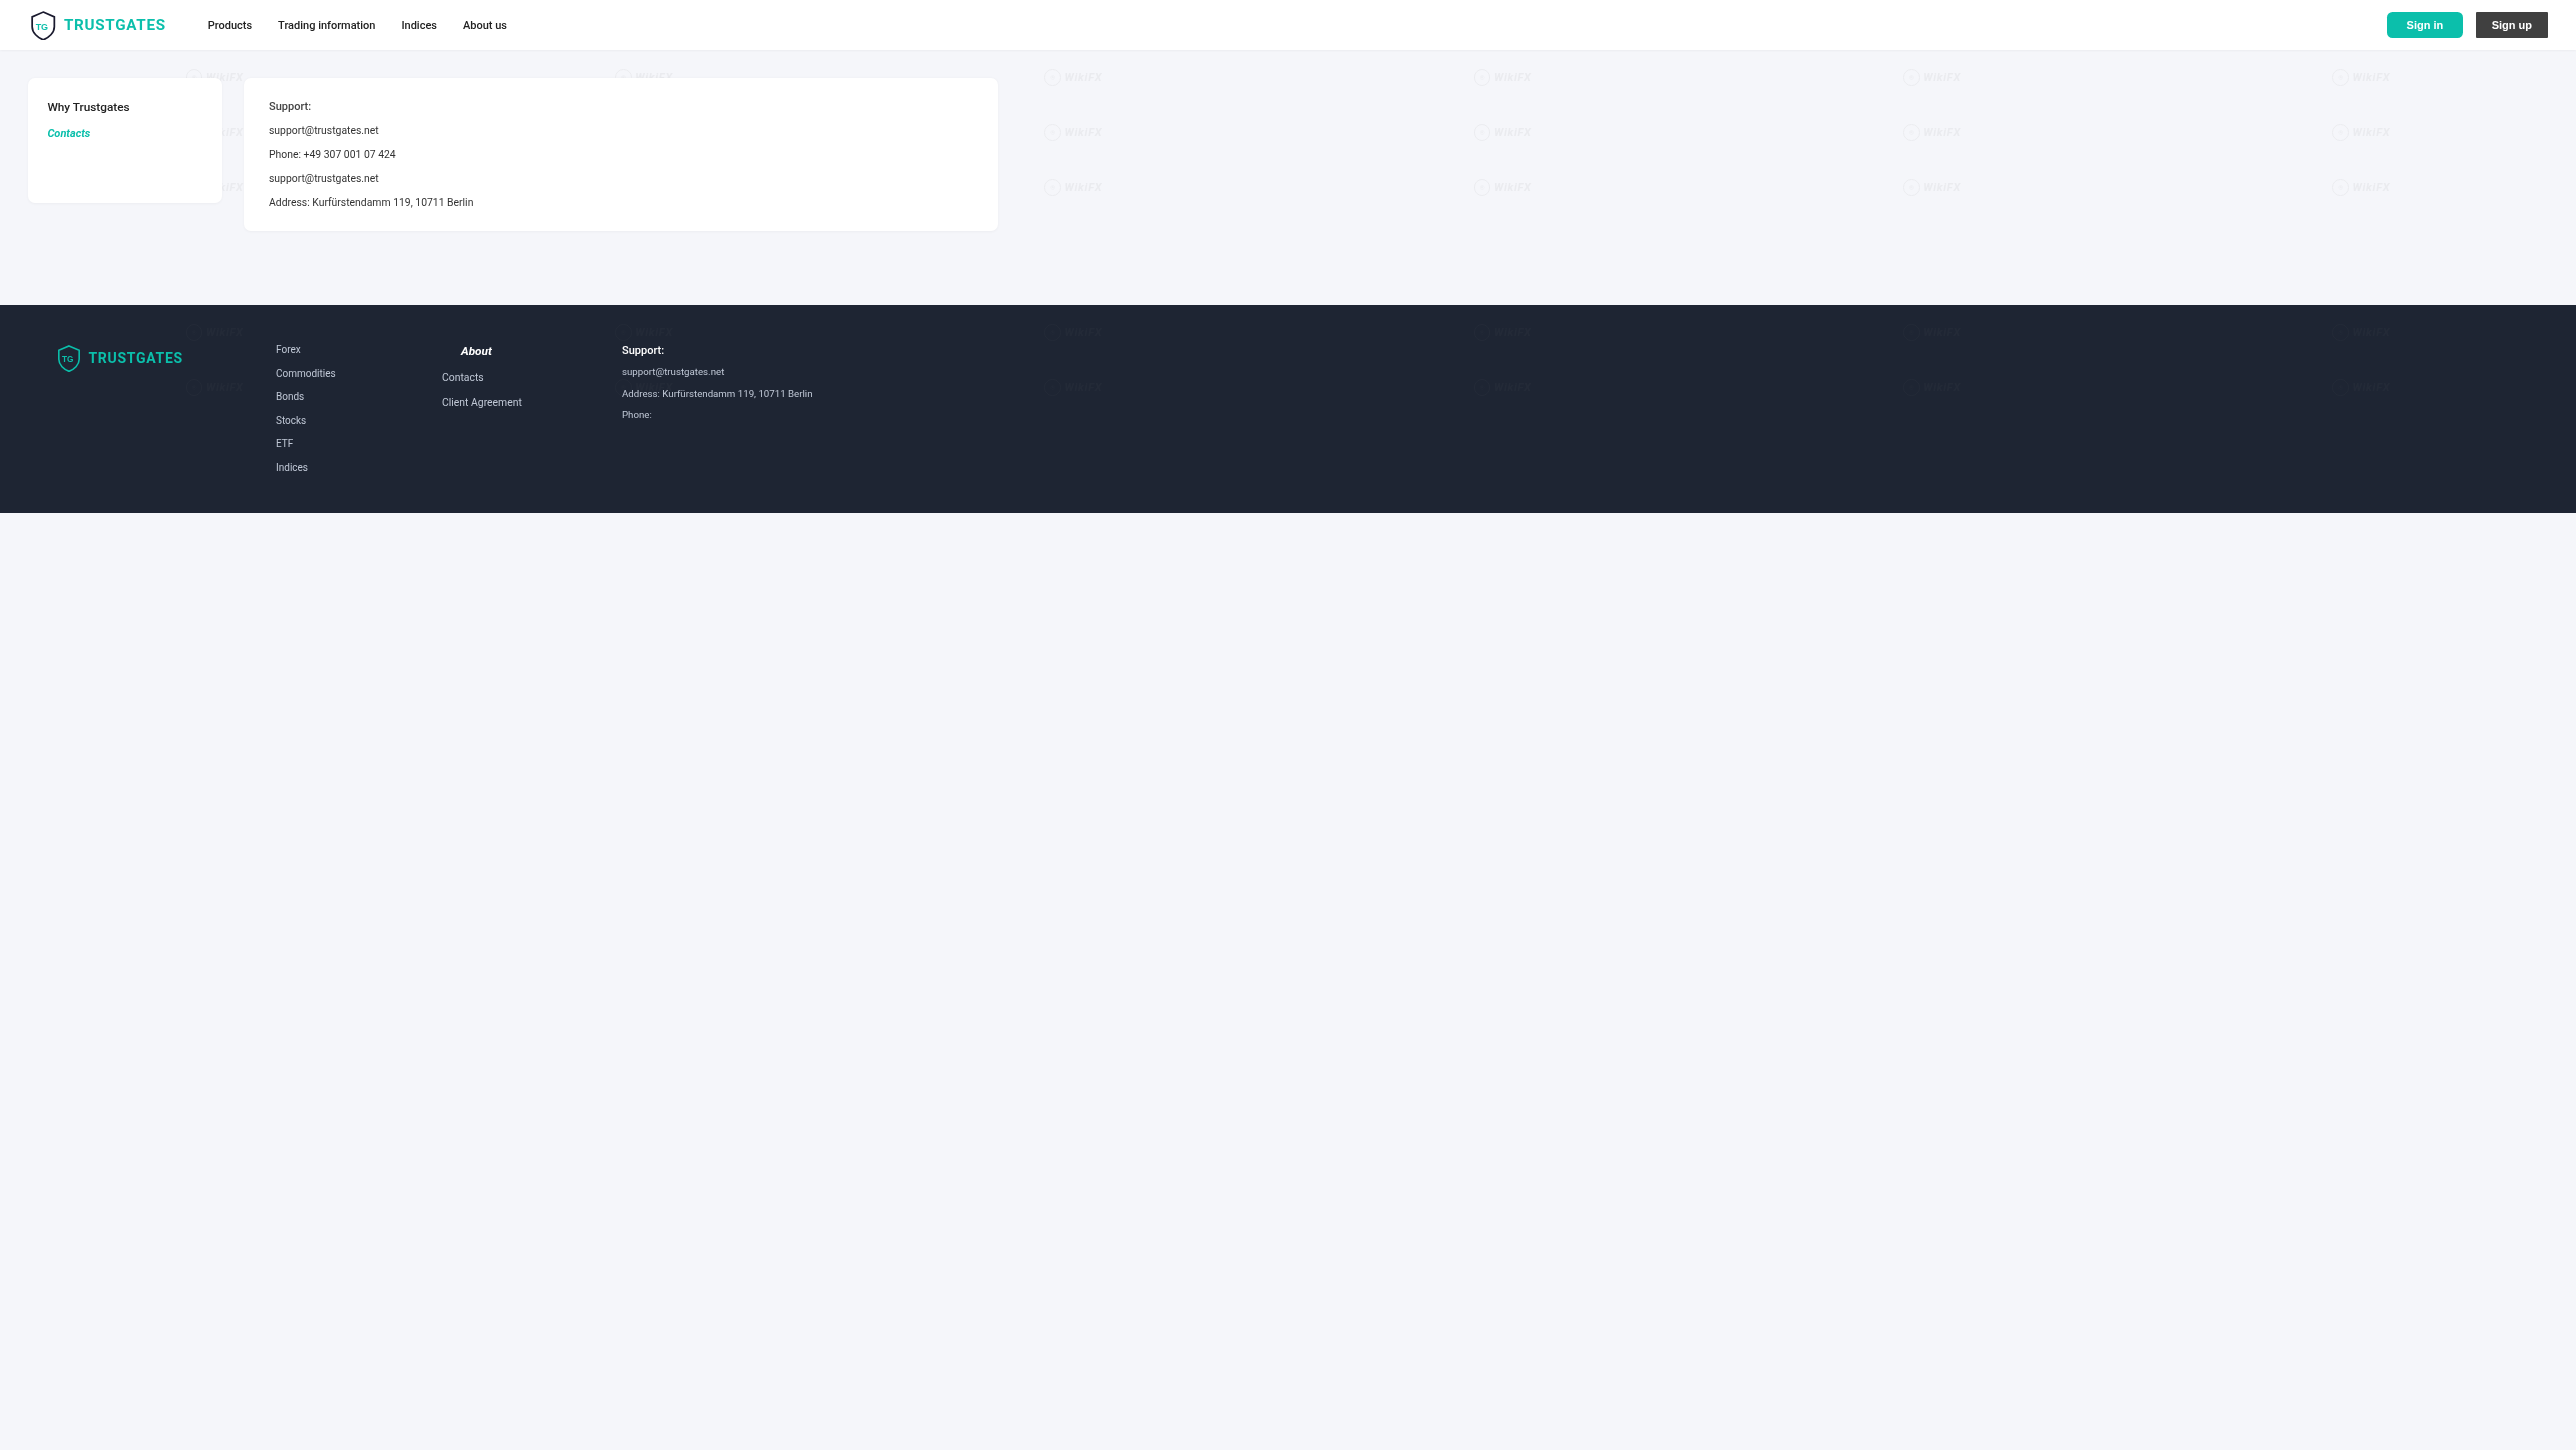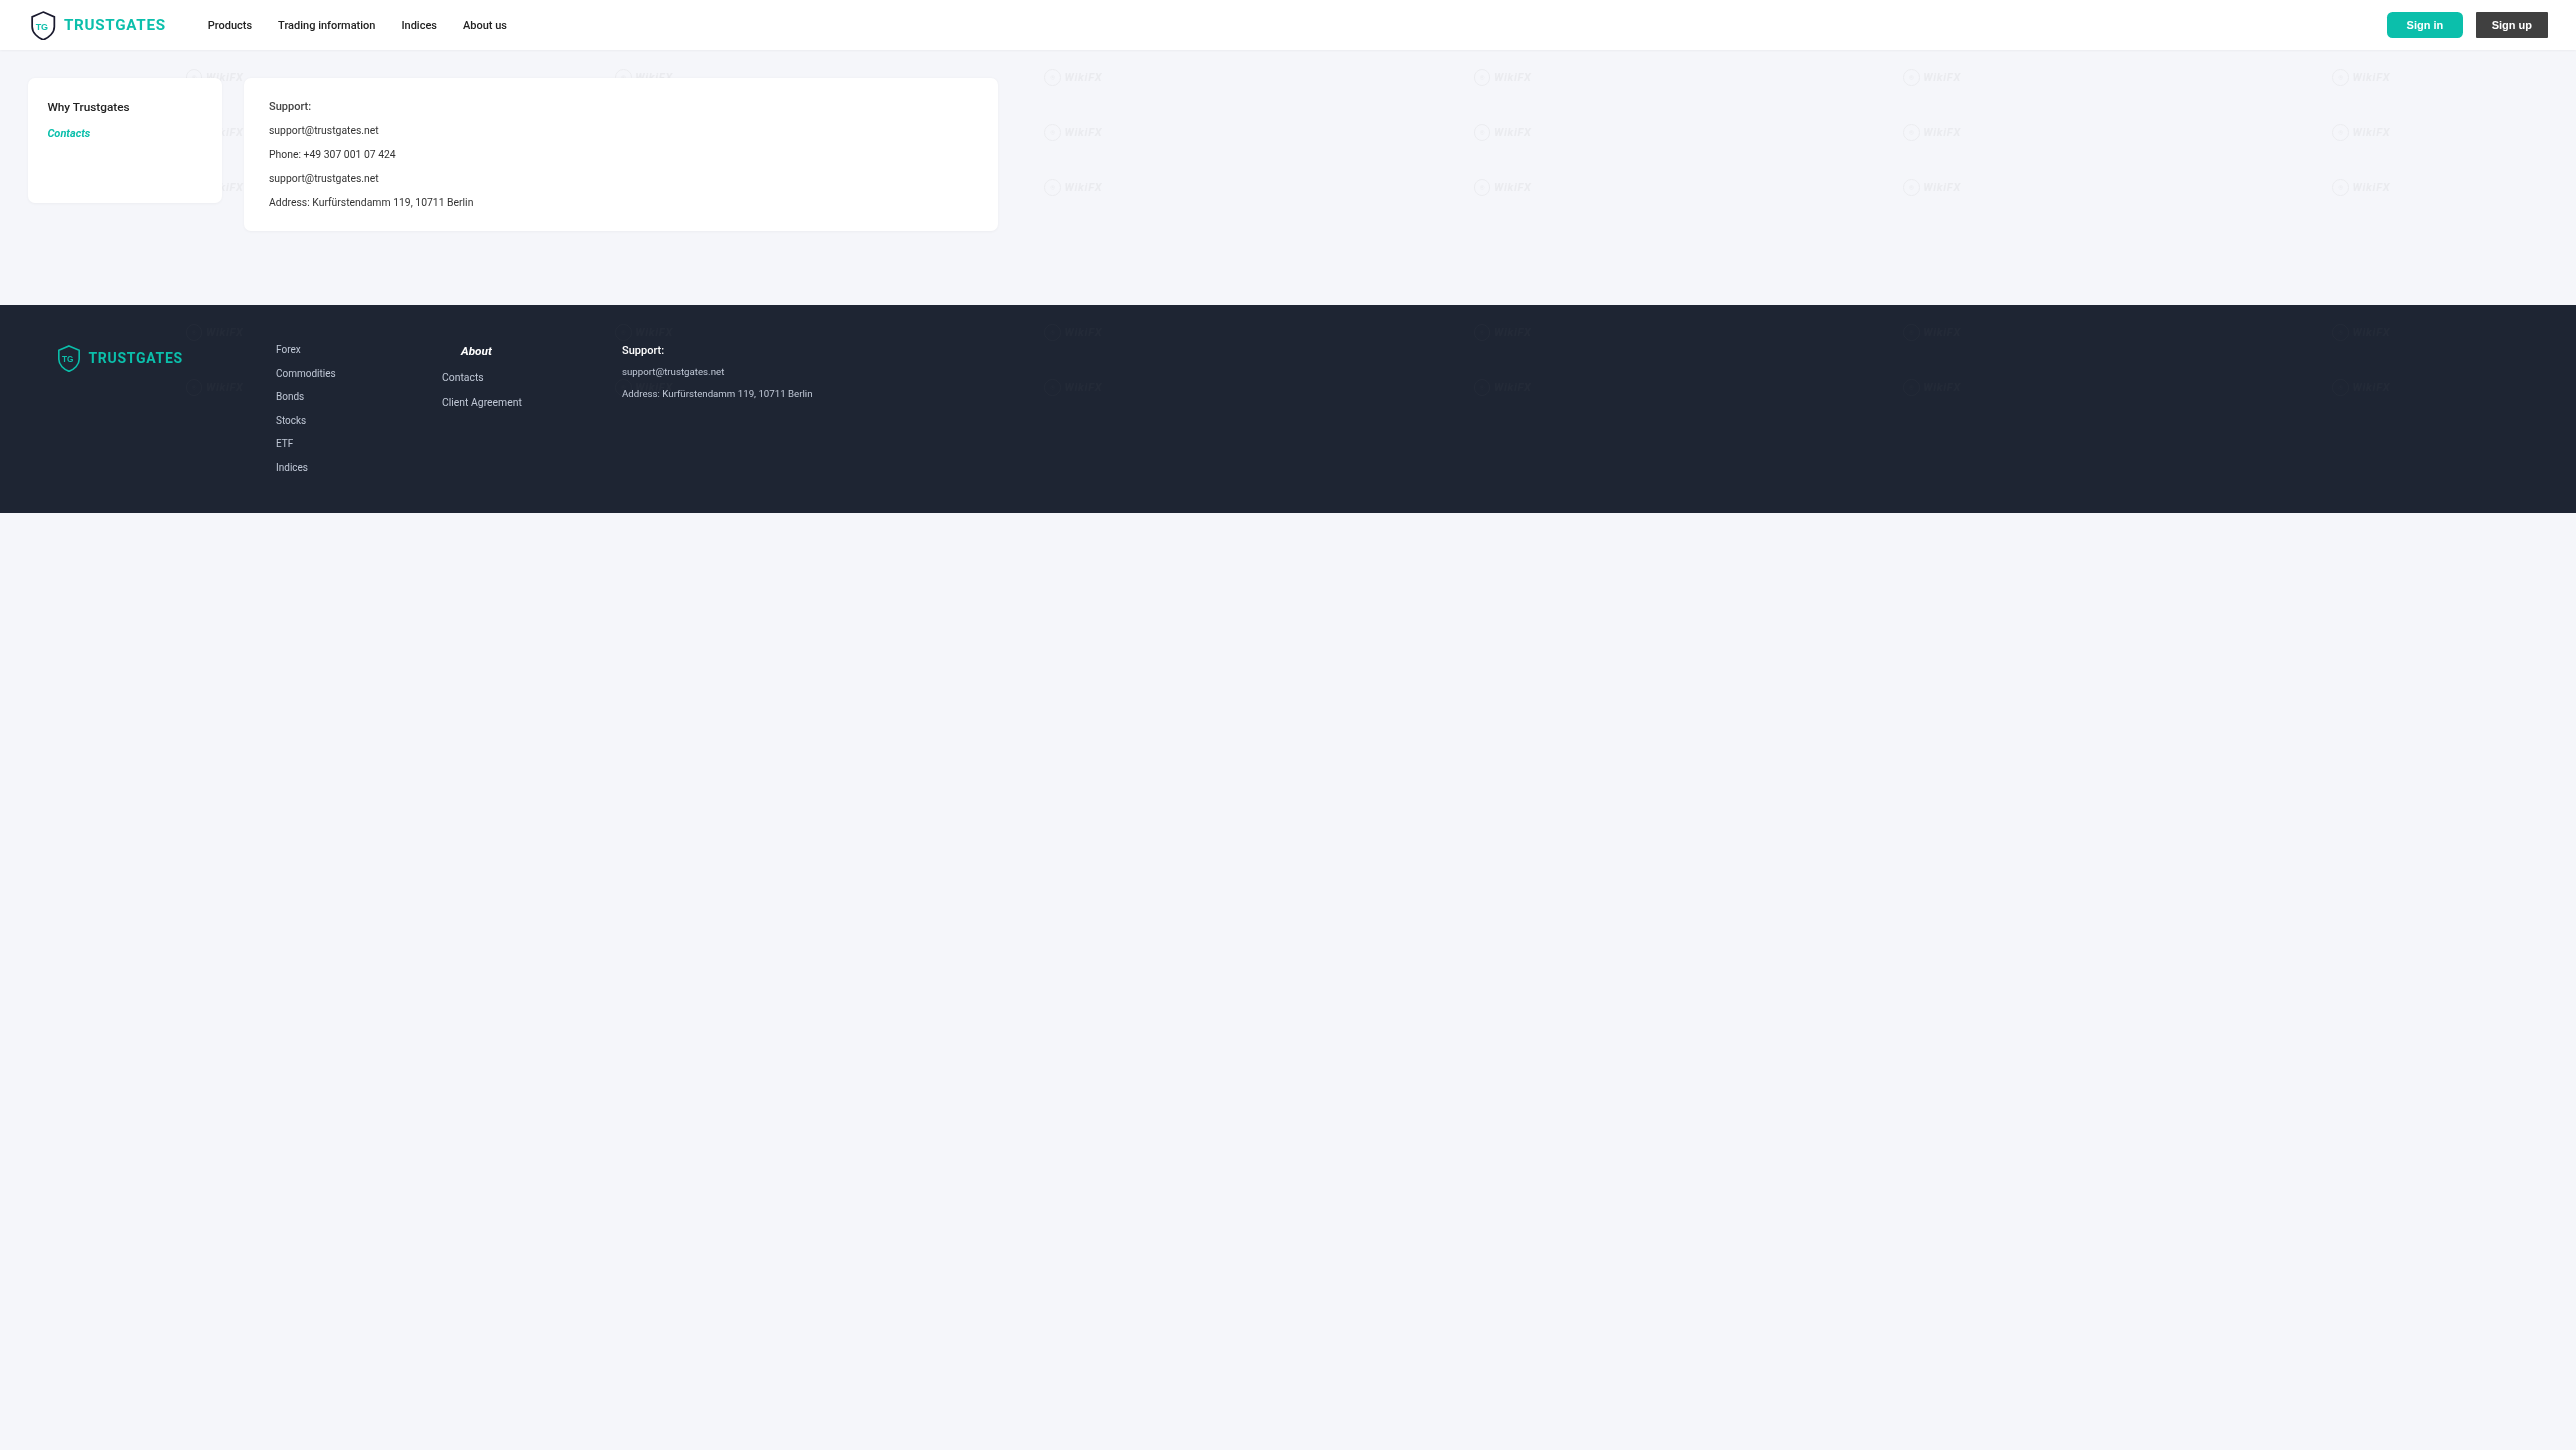--- a/index.html
+++ b/index.html
@@ -456,18 +456,19 @@
     <div class="footer-about-col">
       <div class="about-title">About</div>
       <a href="#">Contacts</a>
       <a href="#">Client Agreement</a>
     </div>
 
     <div class="footer-support-col">
       <div class="support-title">Support:</div>
       <div class="support-line">support@trustgates.net</div>
       <div class="support-line">Address: Kurfürstendamm 119, 10711 Berlin</div>
+      <div class="support-line">Phone:</div>
     </div>
   </div>
 </footer>
 
 <div class="spacer"></div>
 
 
 </body></html>

